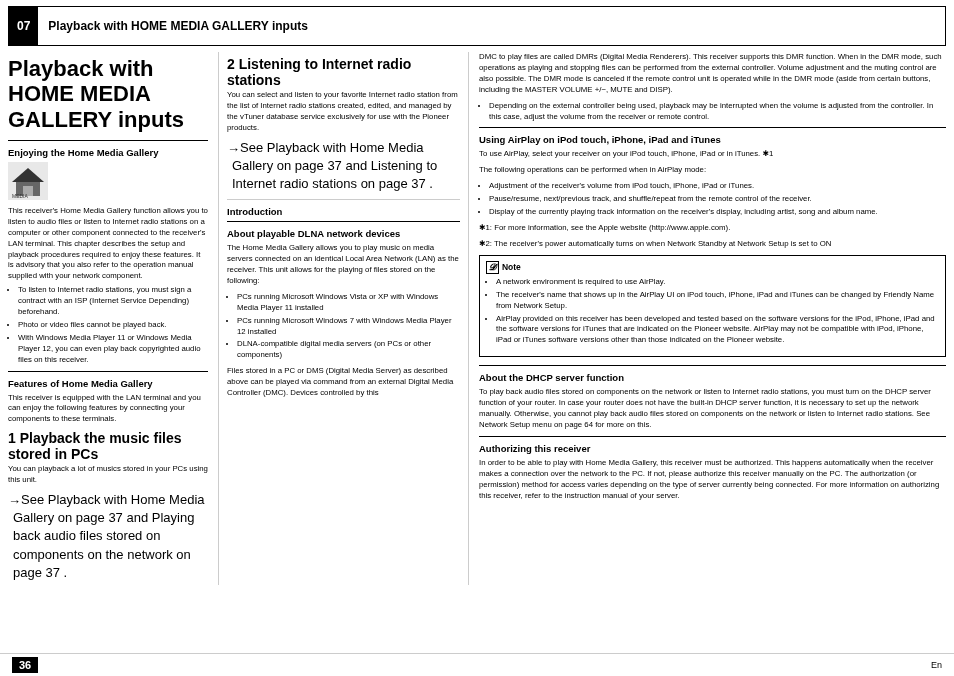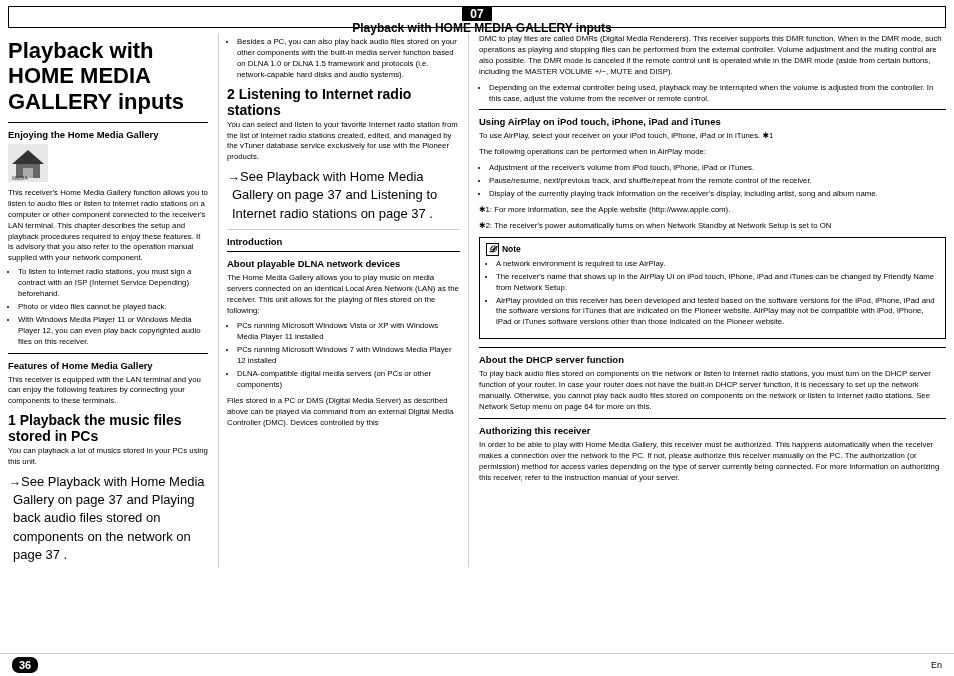--- a/index.html
+++ b/index.html
@@ -12,22 +12,21 @@
       color: #000;
       overflow: hidden;
     }
 
     
     .header-bar {
       display: flex;
       align-items: center;
       border: 1.5px solid #000;
       margin: 6px 8px 0 8px;
-      height: 22px;
-      flex-direction: column;
+      height: 40px;
     }
     .header-number {
       background: #000;
       color: #fff;
       font-weight: bold;
       font-size: 12px;
       padding: 0 8px;
       height: 100%;
       display: flex;
       align-items: center;
@@ -157,21 +156,20 @@
       padding: 3px 12px;
       border-top: 1px solid #ccc;
     }
 
     .footer-page {
       background: #000;
       color: #fff;
       font-weight: bold;
       font-size: 11px;
       padding: 2px 7px;
-      border-radius: 7px;
     }
 
     .footer-lang {
       font-size: 9px;
     }
 
     .mid-divider {
       border-top: 1px solid #ccc;
       margin: 6px 0;
     }
@@ -213,25 +211,20 @@
 
     <div class="divider"></div>
     <div class="section-heading">Features of Home Media Gallery</div>
     <div class="body-text">This receiver is equipped with the LAN terminal and you can enjoy the following features by connecting your components to these terminals.</div>
     <div class="numbered-item">1   Playback the music files stored in PCs</div>
     <div class="body-text">You can playback a lot of musics stored in your PCs using this unit.</div>
     <div class="arrow-text body-text">→See Playback with Home Media Gallery on page 37 and Playing back audio files stored on components on the network on page 37 .</div>
   </div>
 
   <div class="mid-col">
-    <div class="body-text">
-      <ul>
-        <li>Besides a PC, you can also play back audio files stored on your other components with the built-in media server function based on DLNA 1.0 or DLNA 1.5 framework and protocols (i.e. network-capable hard disks and audio systems).</li>
-      </ul>
-    </div>
 
     <div class="numbered-item">2   Listening to Internet radio stations</div>
     <div class="body-text">You can select and listen to your favorite Internet radio station from the list of Internet radio stations created, edited, and managed by the vTuner database service exclusively for use with the Pioneer products.</div>
     <div class="arrow-text body-text">→See Playback with Home Media Gallery on page 37 and Listening to Internet radio stations on page 37 .</div>
 
     <div class="mid-divider"></div>
     <div class="section-heading">Introduction</div>
 
     <div class="divider"></div>
     <div class="section-heading">About playable DLNA network devices</div>

